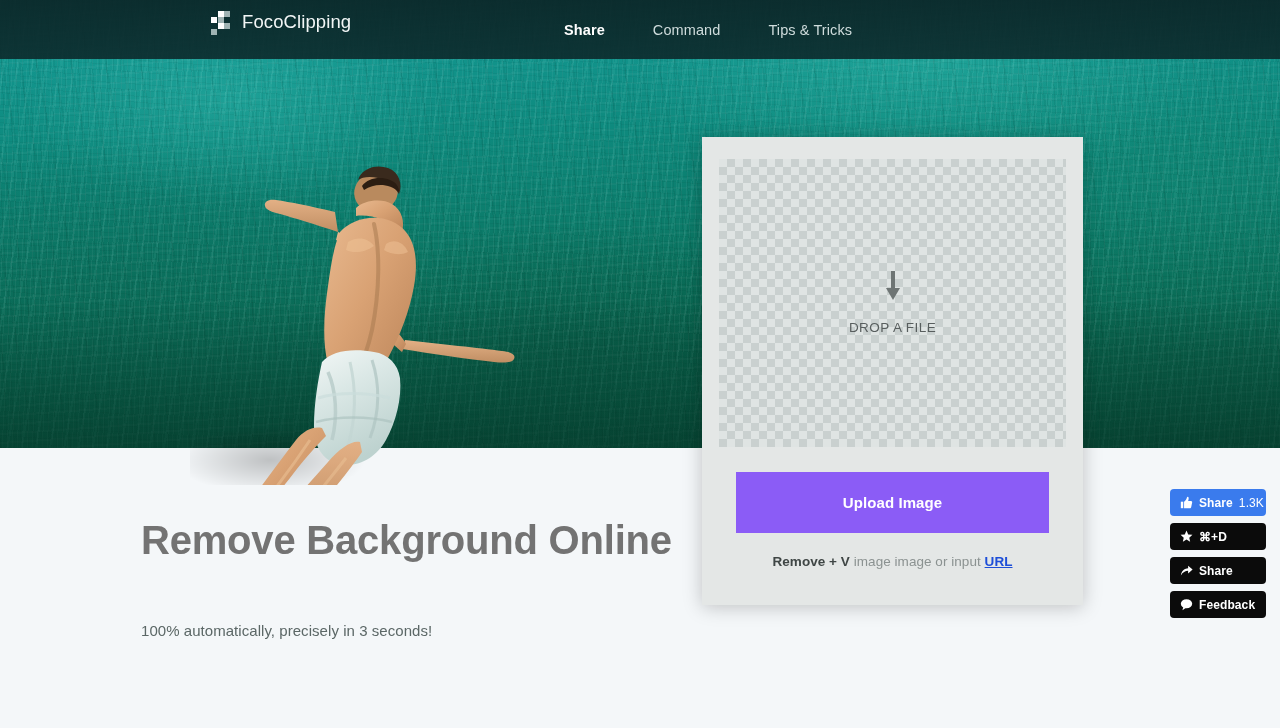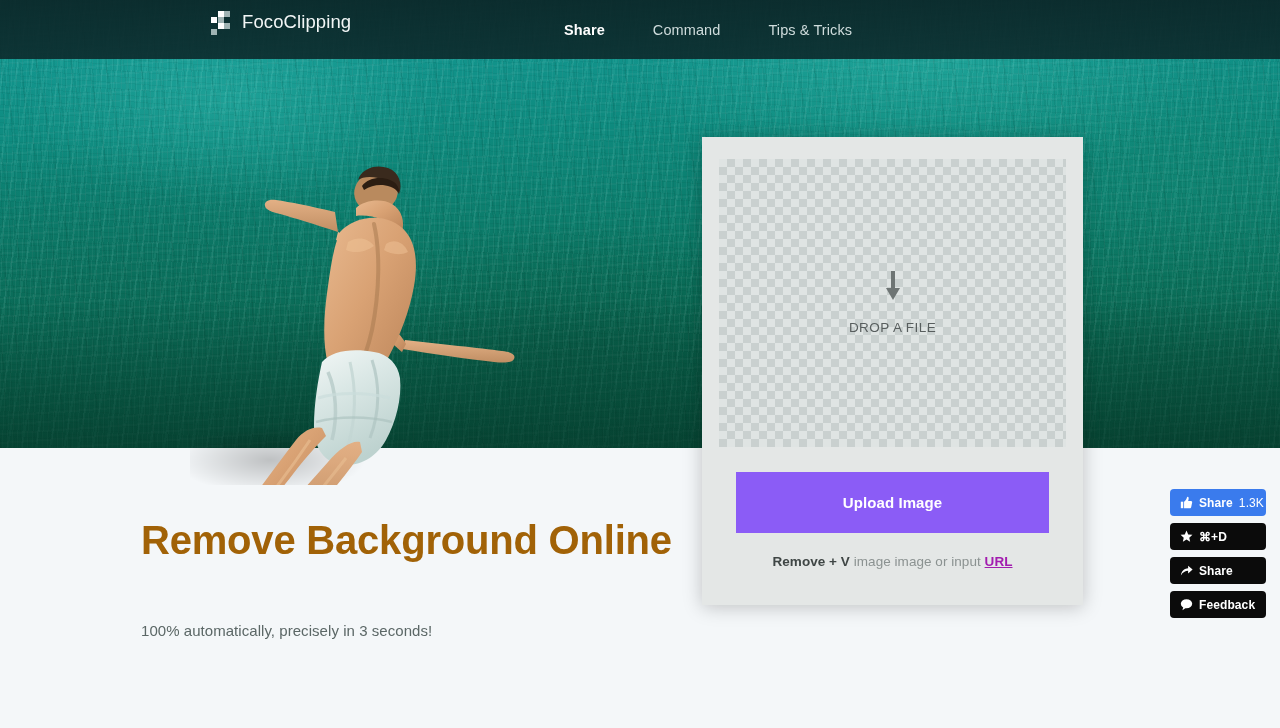--- a/index.html
+++ b/index.html
@@ -183,33 +183,33 @@
   }
   .paste-hint {
     margin-top: 21px;
     text-align: center;
     font-size: 13.5px;
     color: #8b9291;
     letter-spacing: .05px;
   }
   .paste-hint .strong { color: #3f4645; font-weight: 700; }
   .paste-hint .url-link {
-    color: #a21caf;
+    color: #1d4ed8;
     font-weight: 700;
     text-decoration: underline;
     cursor: pointer;
   }
 
   
   .headline {
     position: absolute;
     left: 141px; top: 518px;
     font-size: 40px;
     font-weight: 700;
-    color: #a16207;
+    color: #737373;
     letter-spacing: -.2px;
     white-space: nowrap;
   }
   .subheadline {
     position: absolute;
     left: 141px; top: 594px;
     font-size: 15px;
     color: #5b6766;
     letter-spacing: .05px;
     white-space: nowrap;

